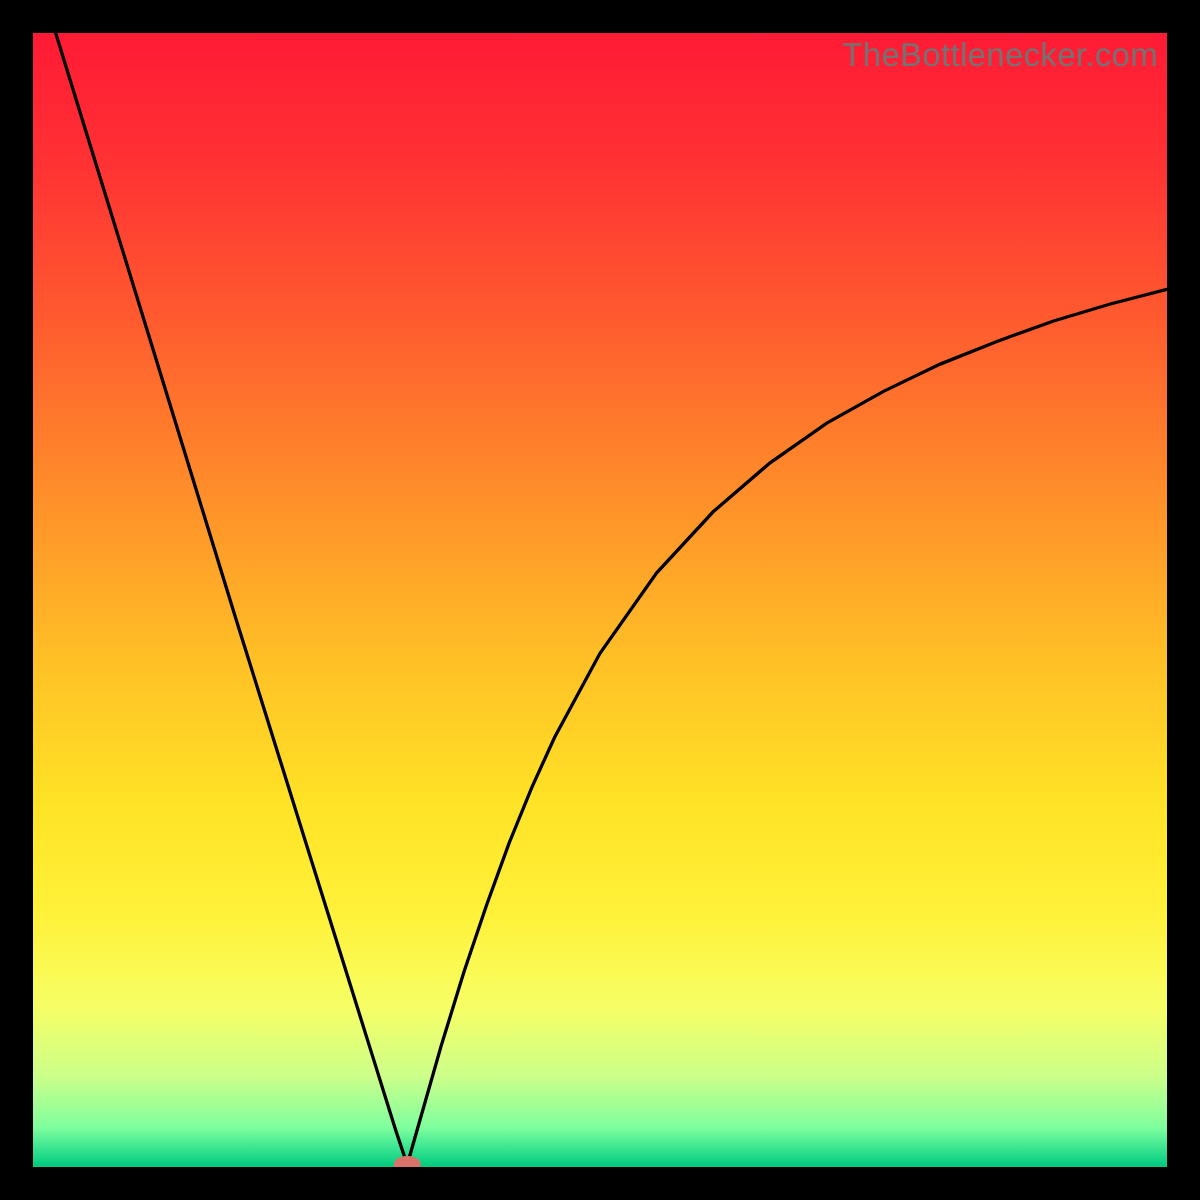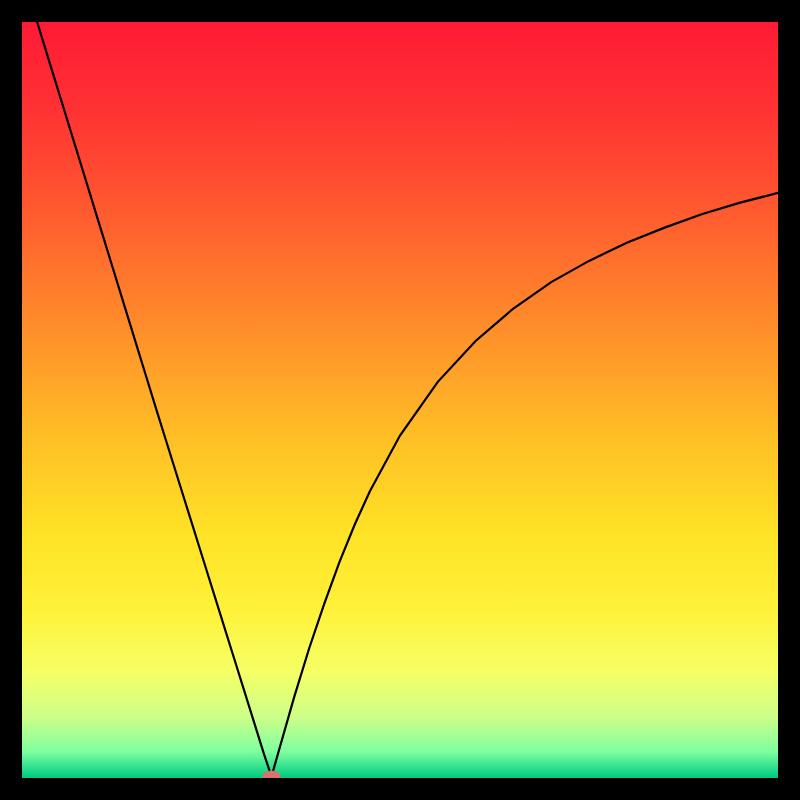--- a/index.html
+++ b/index.html
@@ -54,13 +54,14 @@
           <stop offset="92%" stop-color="#ccff8a"></stop>
           <stop offset="96.5%" stop-color="#7fff9e"></stop>
           <stop offset="98.5%" stop-color="#33e28f"></stop>
           <stop offset="100%" stop-color="#00c97e"></stop>
         </linearGradient>
     </defs>
     <rect x="0" y="0" width="756" height="756" fill="url(#bg-grad)"></rect>
     <path id="curve" fill="none" stroke-width="2.2" stroke-linecap="round" d="M15.12 0.00 L30.24 49.14 L45.36 98.28 L60.48 147.42 L75.60 196.56 L90.72 245.70 L105.84 294.84 L120.96 343.98 L136.08 393.12 L151.20 441.50 L166.32 489.89 L181.44 538.27 L196.56 586.66 L211.68 635.04 L226.80 683.42 L234.36 707.62 L241.92 731.81 L249.48 754.49 L257.04 728.03 L272.16 675.11 L287.28 625.97 L302.40 581.36 L317.52 539.78 L332.64 502.74 L347.76 469.48 L378.00 413.53 L415.80 359.86 L453.60 319.03 L491.40 286.52 L529.20 260.06 L567.00 238.90 L604.80 220.75 L642.60 205.63 L680.40 192.02 L718.20 180.68 L756.00 170.86" stroke="#000000"></path>
     <ellipse id="marker" rx="9" ry="6" cx="249.48" cy="754.49" fill="#d9736a"></ellipse>
   </svg>
+  <div class="watermark">TheBottlenecker.com</div>
 </div>
 
 </body></html>

